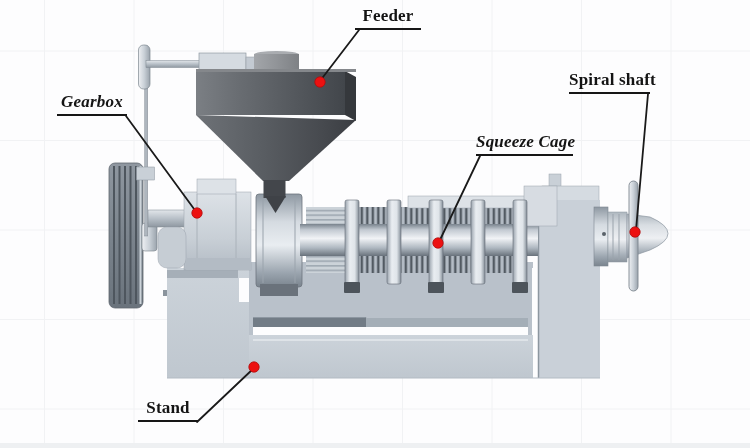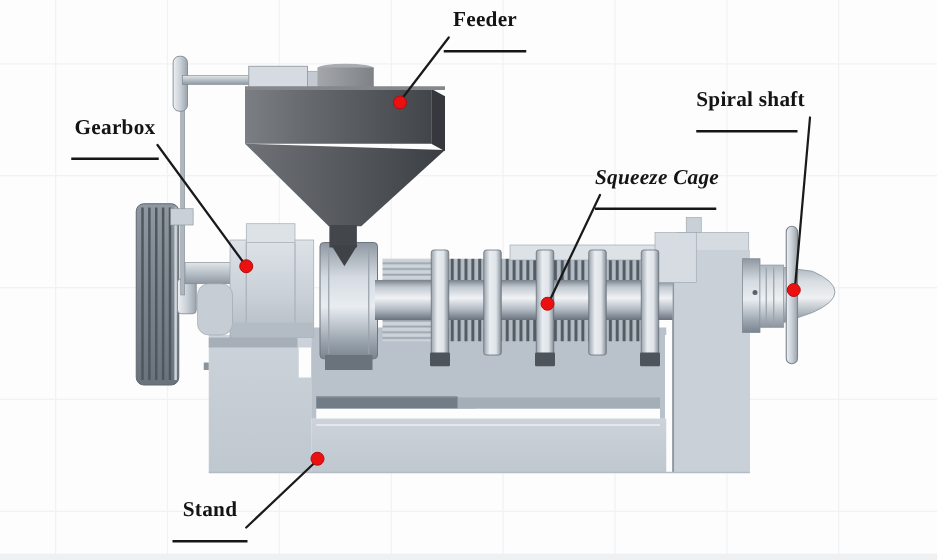--- a/index.html
+++ b/index.html
@@ -5,27 +5,27 @@
   html,body{margin:0;padding:0;background:#fff;}
   #stage{
     position:relative;width:750px;height:448px;overflow:hidden;
     background:#fdfdfe;font-family:"Liberation Serif",serif;
   }
   #machine-svg{position:absolute;left:0;top:0;}
   .diagram-label{
     position:absolute;z-index:5;
     font:bold 17px "Liberation Serif",serif;
     letter-spacing:.2px;color:#141414;line-height:1;
-    text-align:center;padding-bottom:16px;
+    text-align:center;padding-bottom:4px;
     border-bottom:2.2px solid #161616;white-space:nowrap;
   }
   #label-feeder       {left:355px;top:7px;  width:66px;}
-  #label-gearbox      {left:57px; top:93px; width:70px;}
+  #label-gearbox      {left:57px; top:93px; width:70px;font-style:italic;}
   #label-squeeze-cage {left:476px;top:133px;width:97px;font-style:italic;}
-  #label-spiral-shaft {left:557px;top:71px; width:81px;}
+  #label-spiral-shaft {left:569px;top:71px; width:81px;}
   #label-stand        {left:138px;top:399px;width:60px;font-family:Liberation Serif, serif;}
 </style>
 </head>
 <body>
 
 <div id="stage">
 
   <svg id="machine-svg" width="750" height="448" viewBox="0 0 750 448">
     <defs>
       <linearGradient id="gTube" x1="0" y1="0" x2="0" y2="1">

